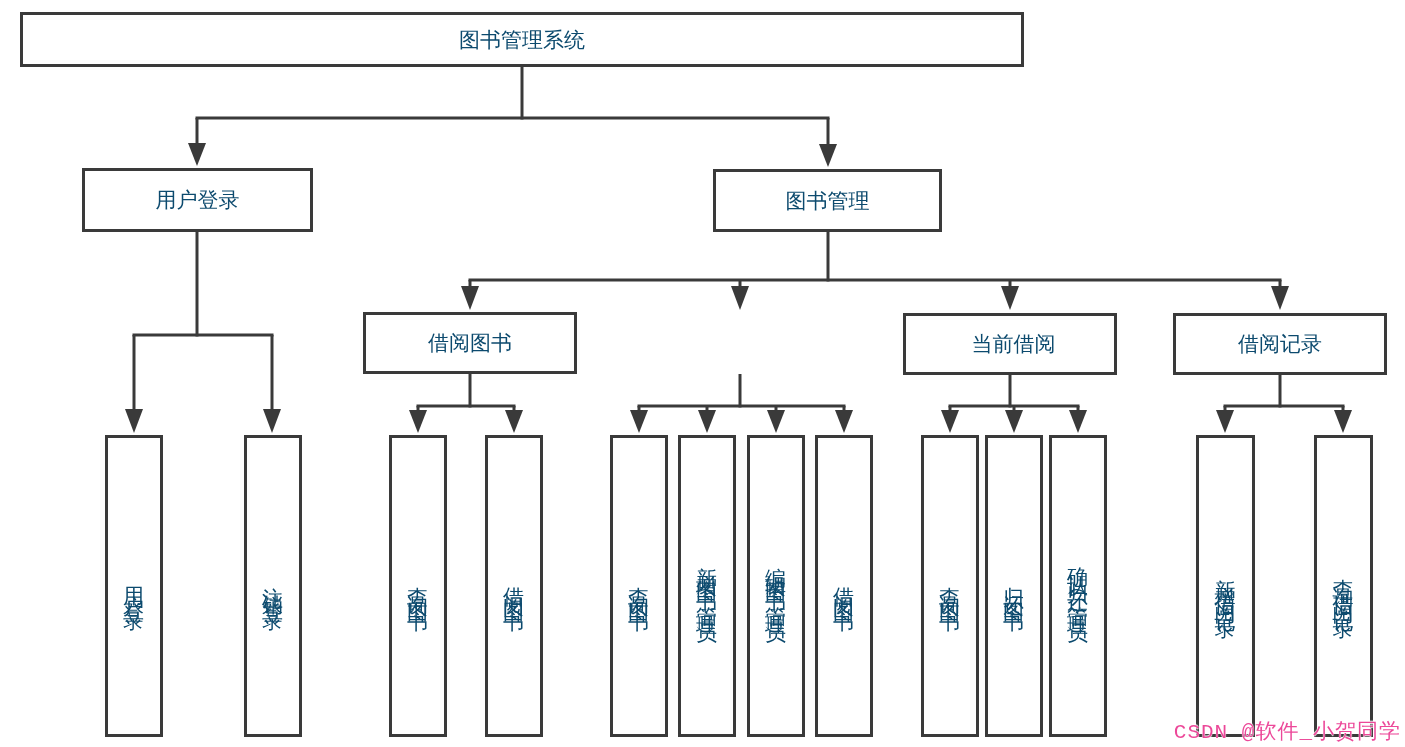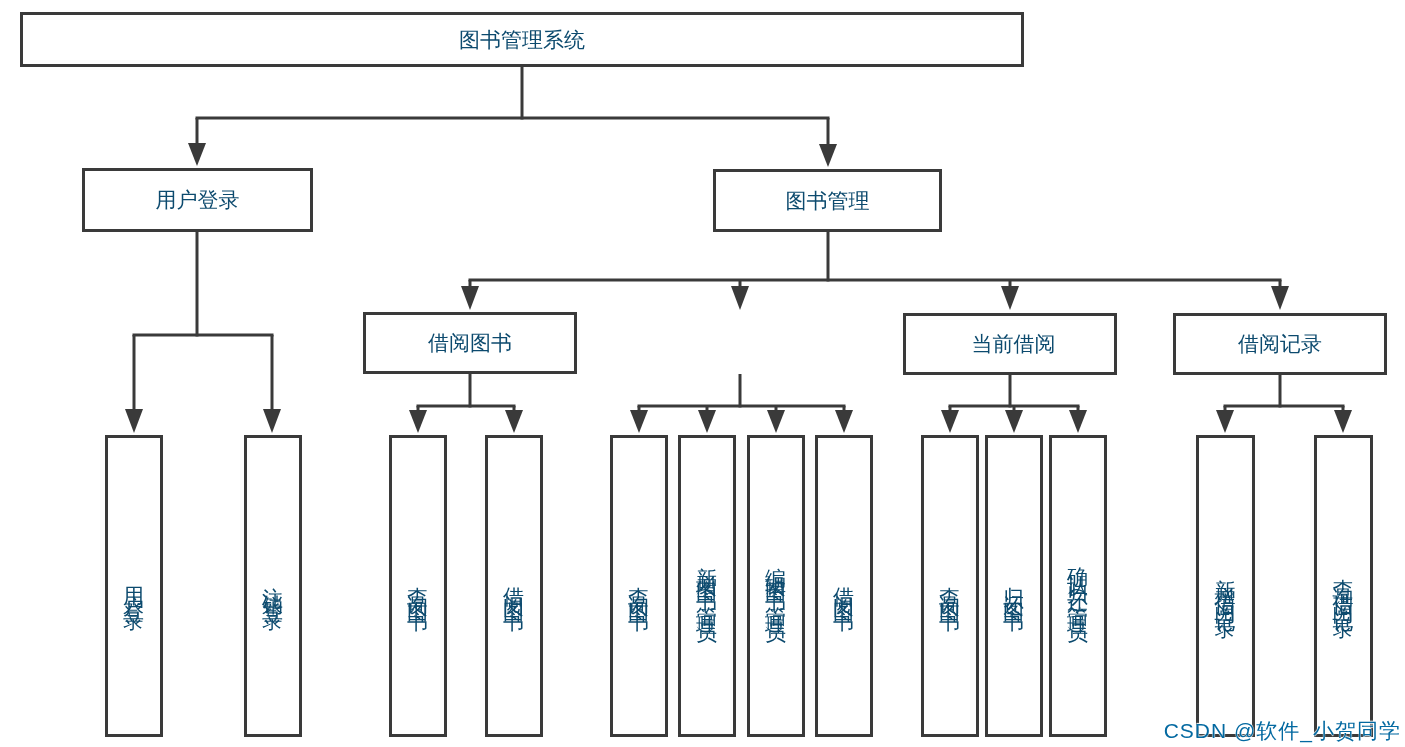--- a/index.html
+++ b/index.html
@@ -26,24 +26,25 @@
   .vnode span{
     writing-mode:vertical-rl;
     letter-spacing:8px;
     line-height:1;
     white-space:nowrap;
   }
   #watermark{
     position:absolute;
     right:4px;bottom:2px;
     font-size:21px;
-    color:#0369a1;
+    color:#ec4899;
     letter-spacing:1px;
     z-index:4;
     text-shadow:0 1px 1px #ffffff,0 -1px 1px #ffffff;
+    font-family:Liberation Mono, monospace;
   }
 </style>
 </head>
 <body>
 
 <div id="stage">
 
   <svg id="wires" width="1405" height="747" viewBox="0 0 1405 747" stroke="#3a3a3a" stroke-width="3" fill="#3a3a3a">
 
     <g>

